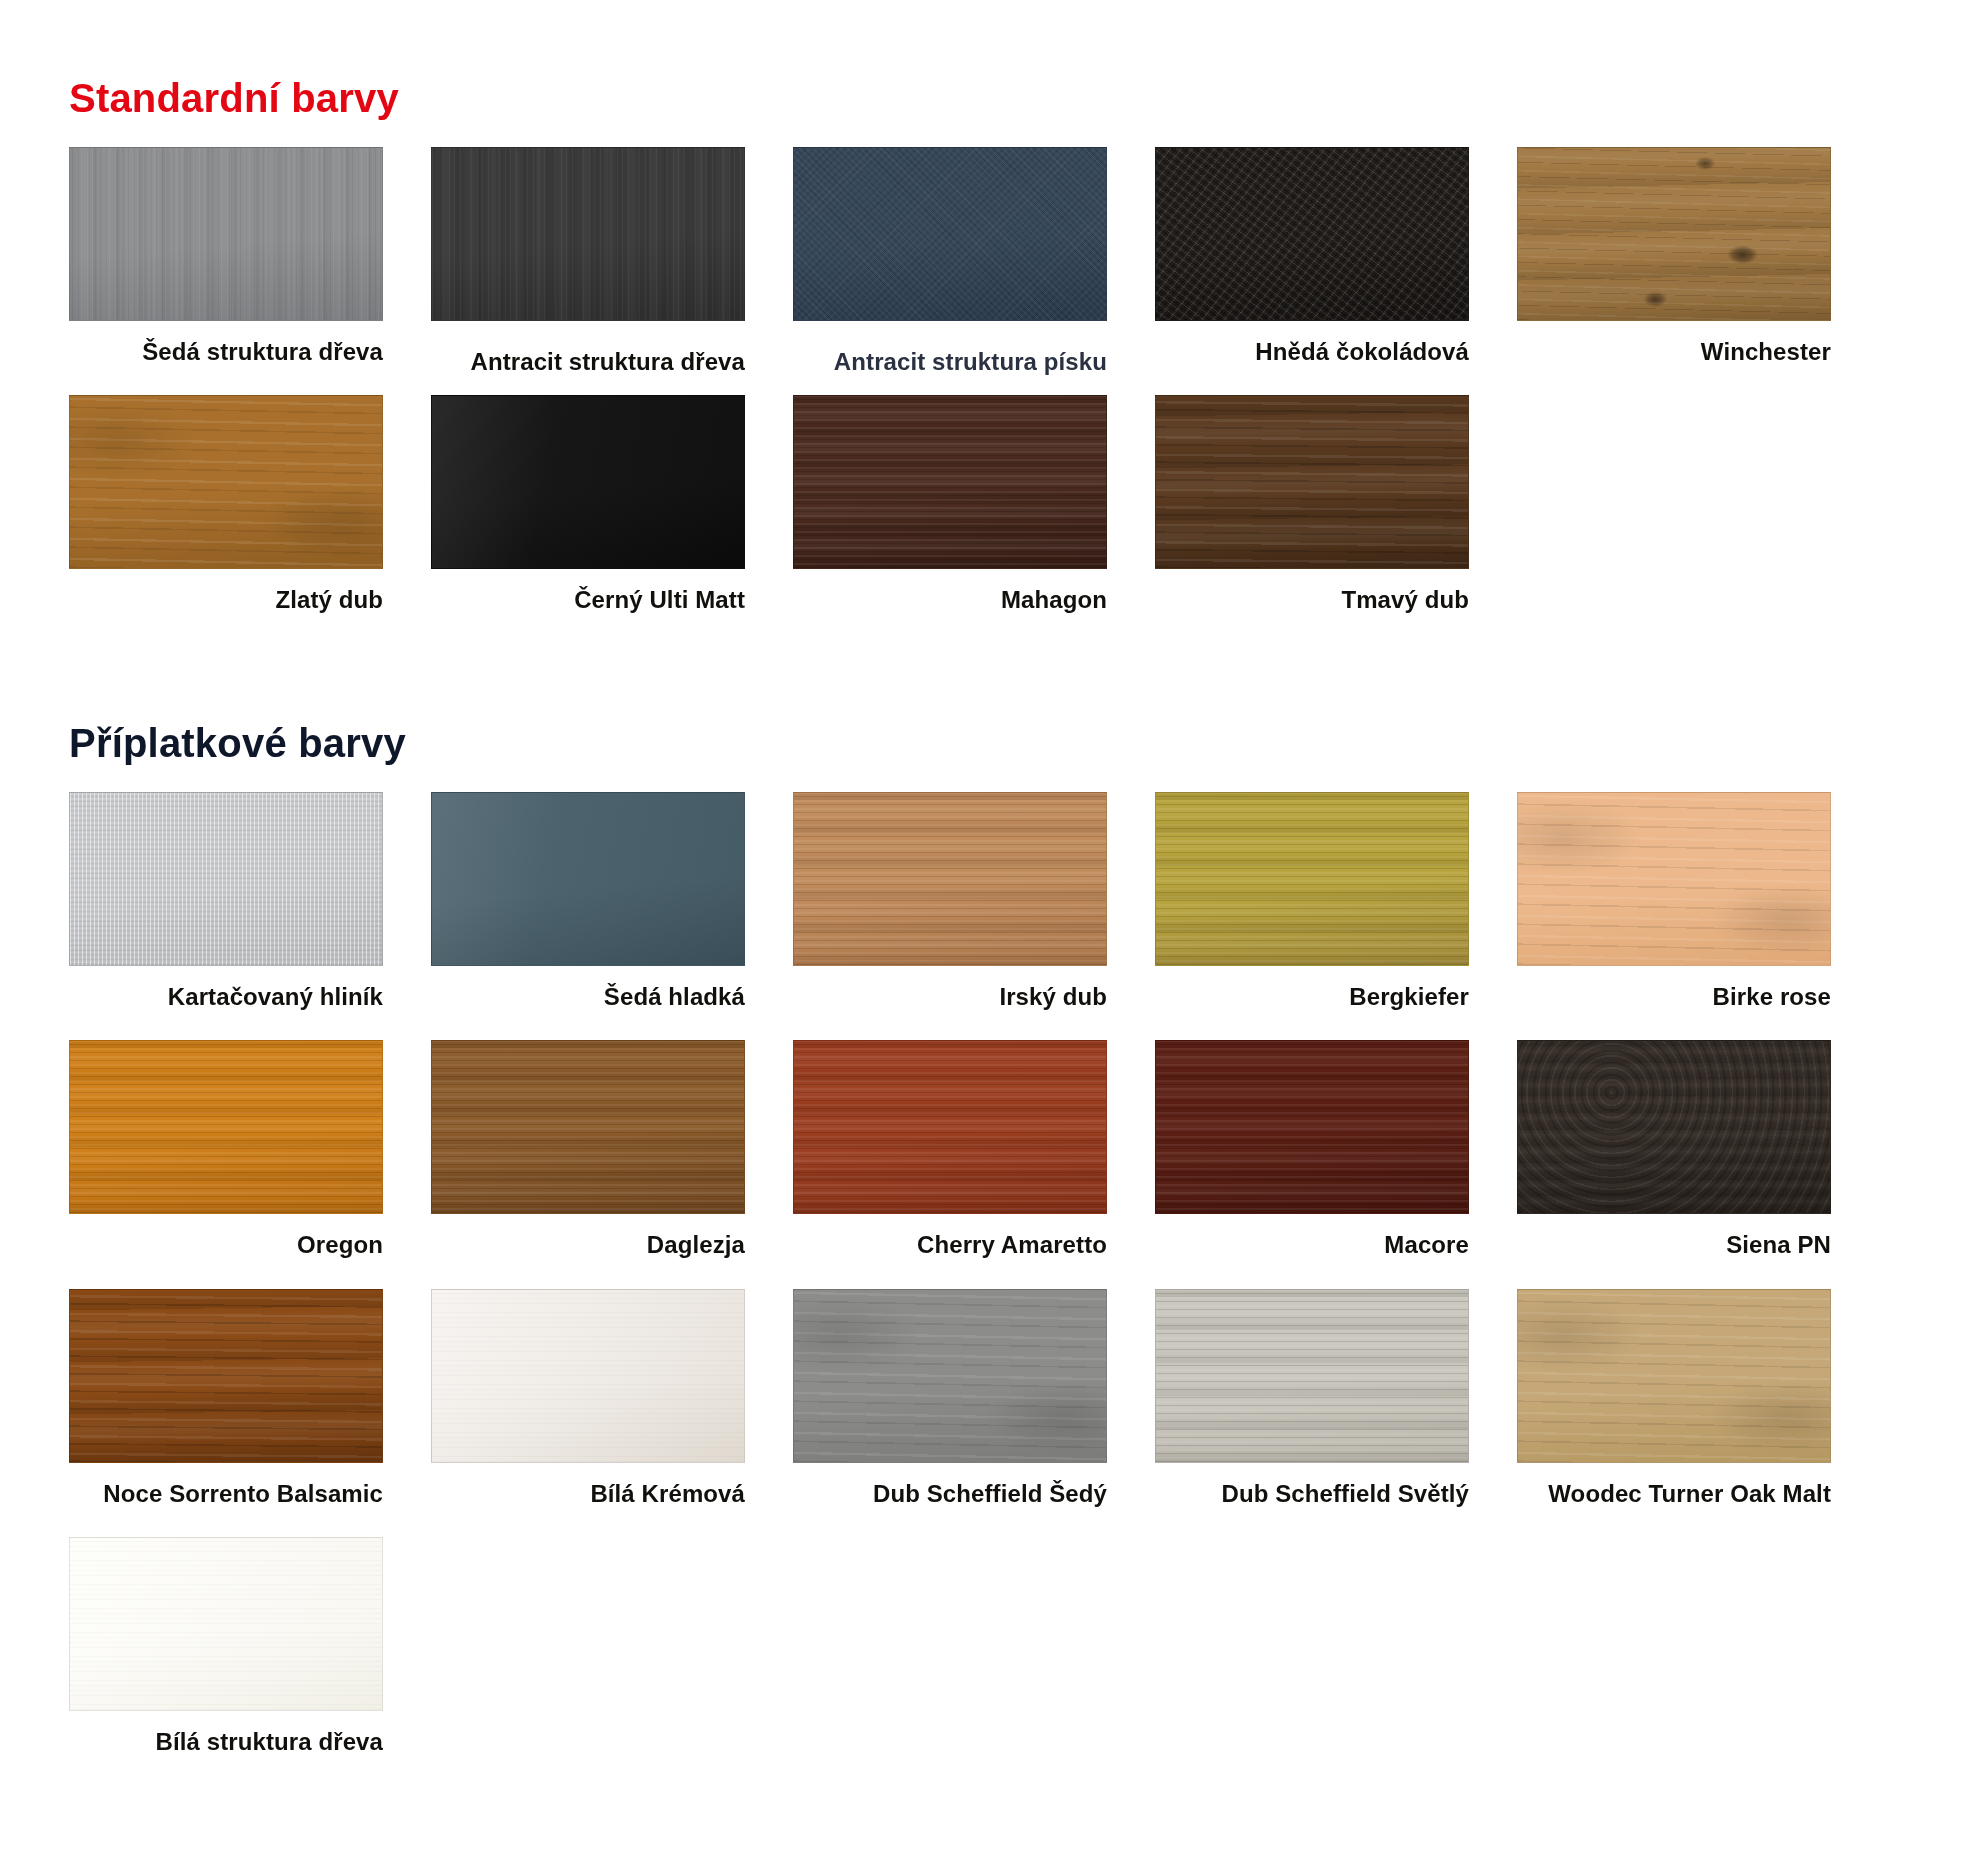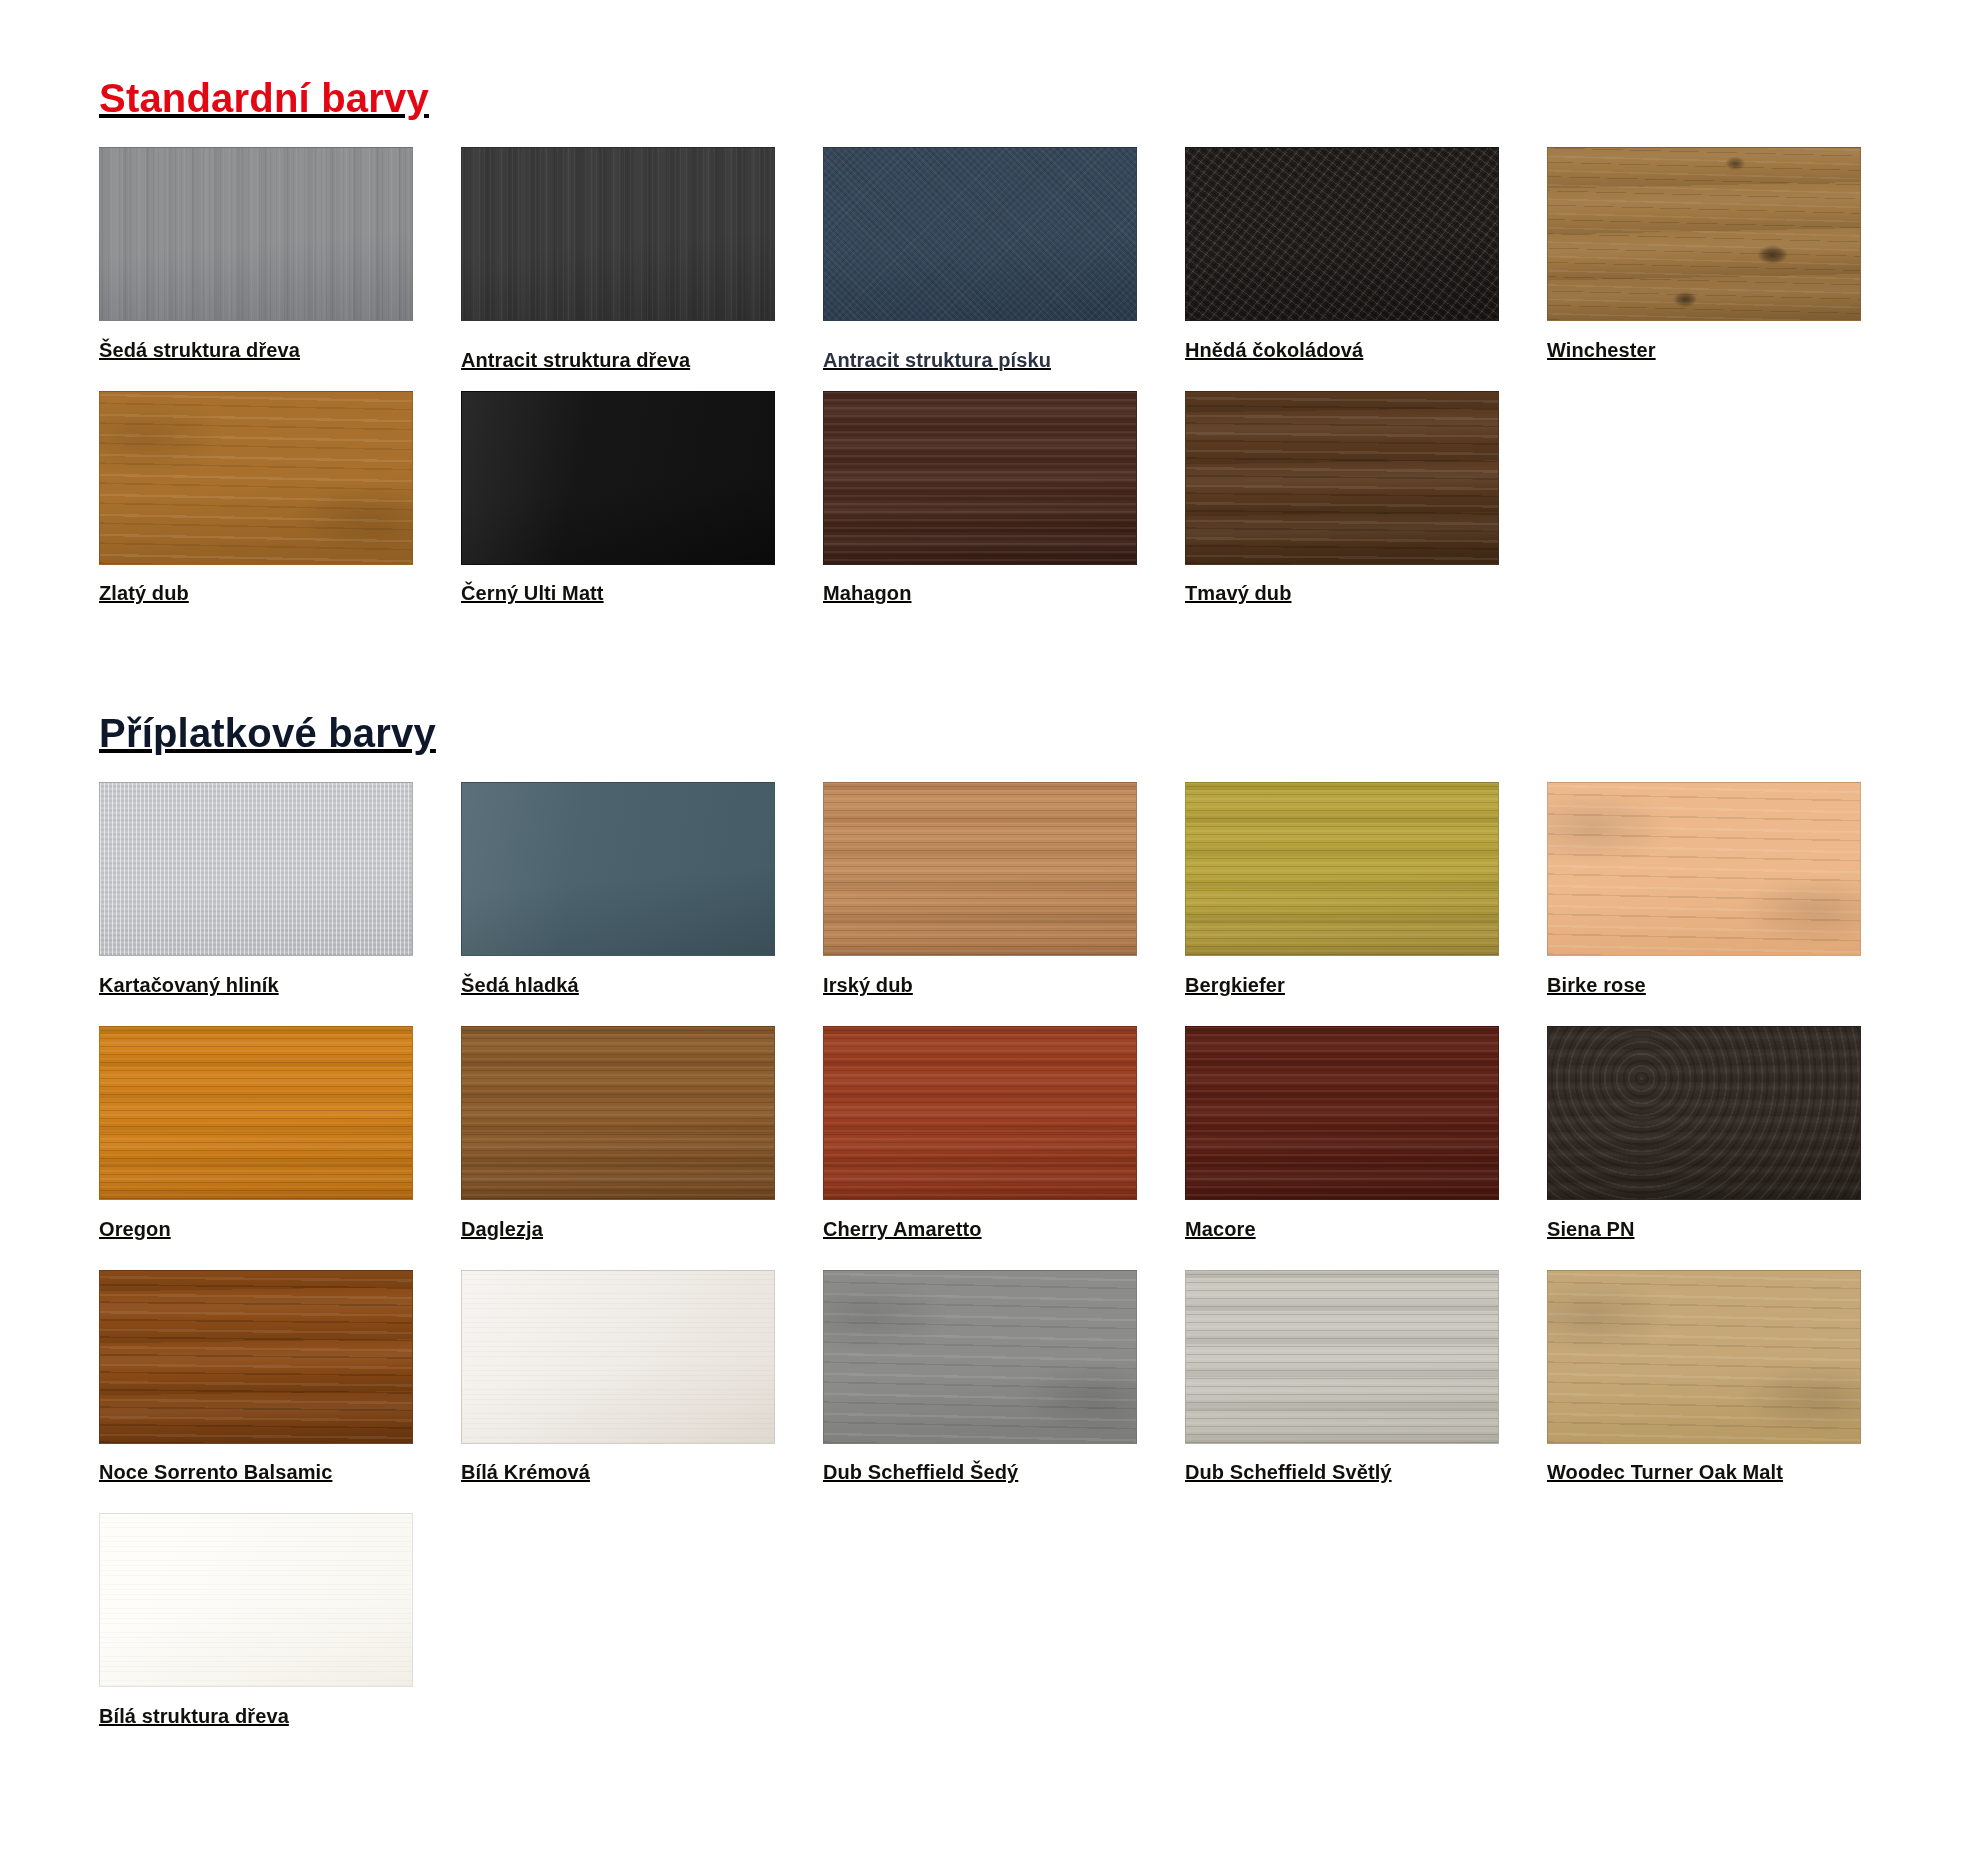--- a/index.html
+++ b/index.html
@@ -13,22 +13,21 @@
     height: 1867px;
     font-family: "Liberation Sans", sans-serif;
     -webkit-font-smoothing: antialiased;
     overflow: hidden;
   }
   .page {
     position: relative;
     width: 1591px;
     height: 1867px;
     box-sizing: border-box;
-    padding: 0 99px;
-    text-decoration: underline;
+    padding: 0 69px;
   }
 
   .section-title {
     color: #e30613;
     font-size: 40px;
     font-weight: bold;
     letter-spacing: 0.2px;
     line-height: 1;
     margin: 0;
   }
@@ -54,27 +53,28 @@
     box-sizing: border-box;
     position: relative;
     overflow: hidden;
   }
   .swatch .tex {
     position: absolute;
     inset: 0;
   }
 
   .label {
-    font-size: 20px;
+    font-size: 24px;
     font-weight: bold;
     color: #12100c;
     line-height: 1.2;
     padding-top: 16.7px;
     padding-bottom: 29px;
     letter-spacing: 0.1px;
+    text-align: right;
   }
   .label.slate { color: #2a3140; }
   .label.tall  { padding-top: 27px; padding-bottom: 18px; }
 
   
 
   
   .t-vgrain {
     background-image:
       repeating-linear-gradient(90deg,

